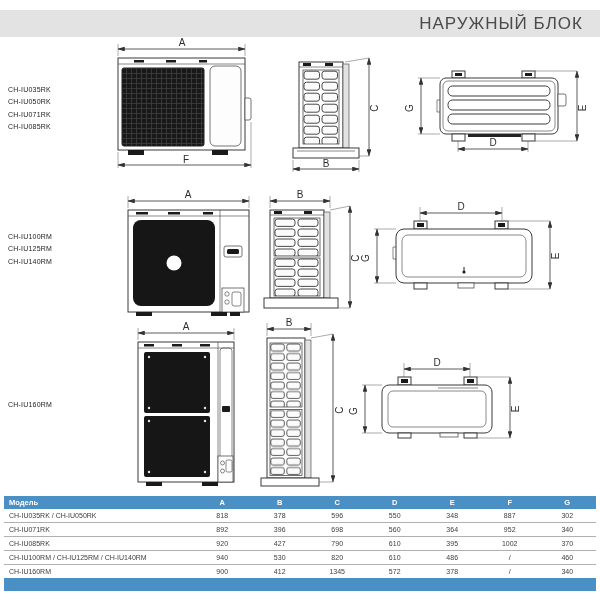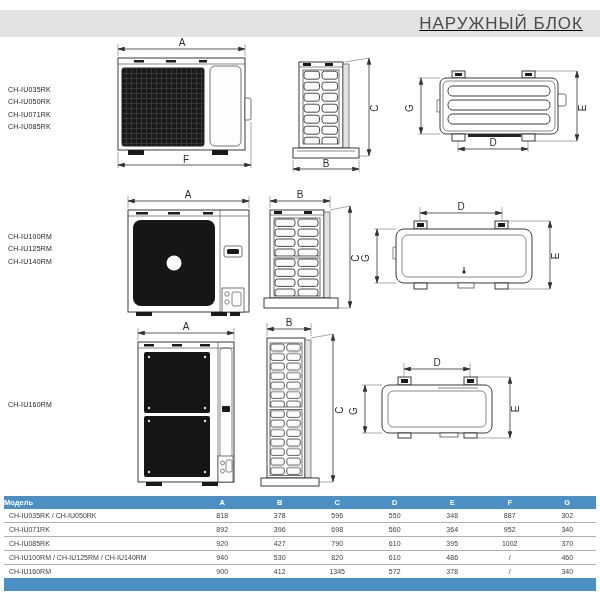--- a/index.html
+++ b/index.html
@@ -3,21 +3,20 @@
 <meta charset="utf-8">
 <style>
   html,body { margin:0; padding:0; background:#fff; }
   .canvas {
     position:relative; width:600px; height:600px; overflow:hidden;
     background:#fff; font-family:"Liberation Sans", sans-serif;
   }
   .title-band {
     position:absolute; left:0; top:10px; right:0; height:27px;
     background:#e3e3e3;
-    text-decoration:underline;
   }
   .title-band .t {
     display:block; line-height:27px; text-align:right; padding-right:17px;
     font-size:17px; letter-spacing:1px; color:#4b4b4b;
   }
   .models { position:absolute; font-size:7px; line-height:12.3px; color:#1c1c1c; letter-spacing:0.2px; }
   svg.diag { position:absolute; overflow:visible; }
 
   
   .o   { fill:#ffffff; stroke:#3a3a3a; stroke-width:1; }
@@ -31,21 +30,21 @@
 
   
   table.dims {
     position:absolute; left:4px; top:496px; width:592px;
     border-collapse:collapse; table-layout:fixed;
   }
   table.dims th {
     background:#4a90c4; color:#fff; font-size:7.5px; font-weight:bold;
     height:13px; padding:0; text-align:center;
   }
-  table.dims th.th-model { text-align:left; }
+  table.dims th.th-model { text-align:left; padding-left:5px; }
   table.dims td {
     font-size:7px; color:#3d3d3d; height:13px; padding:0; text-align:center;
     border-bottom:1px solid #b0b0b0; background:#fff; white-space:nowrap;
   }
   table.dims td.td-model { text-align:left; padding-left:5px; }
   col.c-model { width:32%; }
   col.c-dim { width:9.714%; }
   .accent-band {
     position:absolute; left:4px; top:578px; width:592px; height:13px;
     background:#4a90c4;

